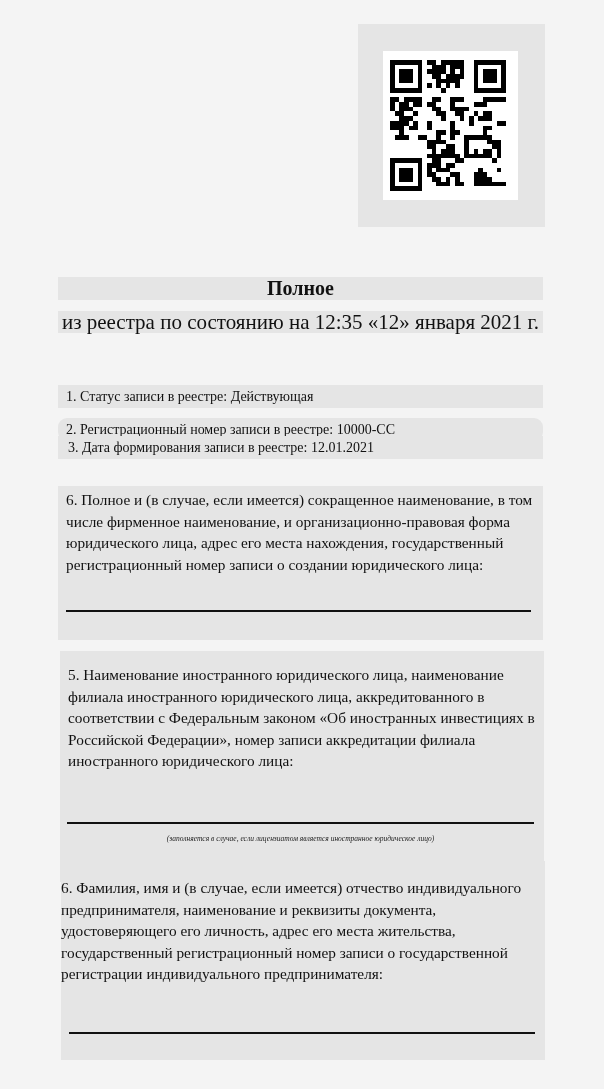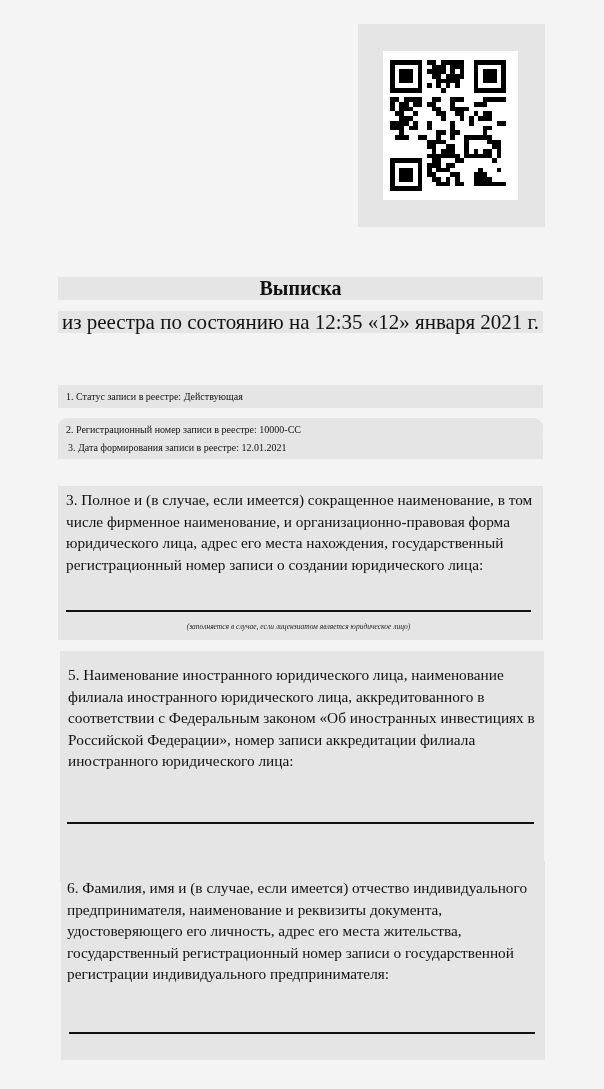--- a/index.html
+++ b/index.html
@@ -11,29 +11,29 @@
     }
     .gray { background: #e5e5e5; }
     .abs { position: absolute; }
     #qr-box { left: 358px; top: 24px; width: 187px; height: 203px; }
     #qr-white { position: absolute; left: 25px; top: 27px; width: 135px; height: 149px; background: #fff; }
     #qr-svg { position: absolute; left: 7px; top: 9px; width: 116px; height: 131px; }
     .bar { left: 58px; width: 485px; display: flex; align-items: center; box-sizing: border-box; }
     #title-bar { top: 277px; height: 23px; justify-content: center; }
     #title-bar span { font-weight: bold; font-size: 20px; }
     #subtitle-bar { top: 311px; height: 22px; justify-content: center; font-size: 21px; }
-    .item { height: 23px; padding-left: 8px; font-size: 10px; }
+    .item { height: 23px; padding-left: 8px; font-size: 14px; }
     #item-1 { top: 385px; }
     #item-2 { top: 418px; border-radius: 9px; }
     #item-3 { top: 436px; padding-left: 10px; }
     .block { box-sizing: border-box; font-size: 15.3px; line-height: 21.5px; }
     .block p { margin: 0; }
     #block-4 { left: 58px; top: 486px; width: 485px; height: 154px; padding: 3px 8px 0 8px; }
     #block-5 { left: 60px; top: 651px; width: 484px; height: 231px; padding: 13px 8px 0 8px; }
-    #block-6 { left: 61px; top: 861px; width: 484px; height: 199px; padding: 16px 8px 0 6px; }
+    #block-6 { left: 61px; top: 861px; width: 484px; height: 199px; padding: 16px 8px 0 0; }
     .line { position: absolute; height: 1.5px; background: #111; }
     .note { position: absolute; font-size: 7.5px; font-style: italic; text-align: center; color: #222; white-space: nowrap; }
     #block-4 .line { left: 8px; right: 12px; top: 124px; }
     #block-4 .note { left: 8px; right: 12px; top: 130px; }
     #block-5 .line { left: 7px; right: 10px; top: 171px; }
     #block-5 .note { left: 7px; right: 10px; top: 177px; }
     #block-6 .line { left: 8px; right: 10px; top: 171px; }
     #block-6 .note { left: 8px; right: 10px; top: 177px; }
   </style>
 </head>
@@ -147,43 +147,43 @@
           <rect x="18" y="25" width="4" height="1"></rect>
         <rect x="10" y="26" width="3" height="1"></rect>
           <rect x="14" y="26" width="2" height="1"></rect>
           <rect x="18" y="26" width="7" height="1"></rect>
       </g>
     </svg>
   </div>
 </div>
 
 <div id="title-bar" class="abs bar gray">
-  <span>Выписка</span>
+  <span>Полное</span>
 </div>
 <div id="subtitle-bar" class="abs bar gray">
   <span>из реестра по состоянию на 12:35 «12» января 2021 г.</span>
 </div>
 
 <div id="item-1" class="abs bar item gray">
   <span>1. Статус записи в реестре: Действующая</span>
 </div>
 <div id="item-2" class="abs bar item gray">
   <span>2. Регистрационный номер записи в реестре: 10000-СС</span>
 </div>
 <div id="item-3" class="abs bar item gray">
   <span>3. Дата формирования записи в реестре: 12.01.2021</span>
 </div>
 
 <div id="block-4" class="abs block gray">
-  <p>3. Полное и (в случае, если имеется) сокращенное наименование, в том числе фирменное наименование, и организационно-правовая форма юридического лица, адрес его места нахождения, государственный регистрационный номер записи о создании юридического лица:</p>
+  <p>6. Полное и (в случае, если имеется) сокращенное наименование, в том числе фирменное наименование, и организационно-правовая форма юридического лица, адрес его места нахождения, государственный регистрационный номер записи о создании юридического лица:</p>
   <div class="line"></div>
-  <div class="note">(заполняется в случае, если лицензиатом является юридическое лицо)</div>
 </div>
 
 <div id="block-5" class="abs block gray">
   <p>5. Наименование иностранного юридического лица, наименование филиала иностранного юридического лица, аккредитованного в соответствии с Федеральным законом «Об иностранных инвестициях в Российской Федерации», номер записи аккредитации филиала иностранного юридического лица:</p>
   <div class="line"></div>
+  <div class="note">(заполняется в случае, если лицензиатом является иностранное юридическое лицо)</div>
 </div>
 
 <div id="block-6" class="abs block gray">
   <p>6. Фамилия, имя и (в случае, если имеется) отчество индивидуального предпринимателя, наименование и реквизиты документа, удостоверяющего его личность, адрес его места жительства, государственный регистрационный номер записи о государственной регистрации индивидуального предпринимателя:</p>
   <div class="line"></div>
 </div>
 
 </body></html>

